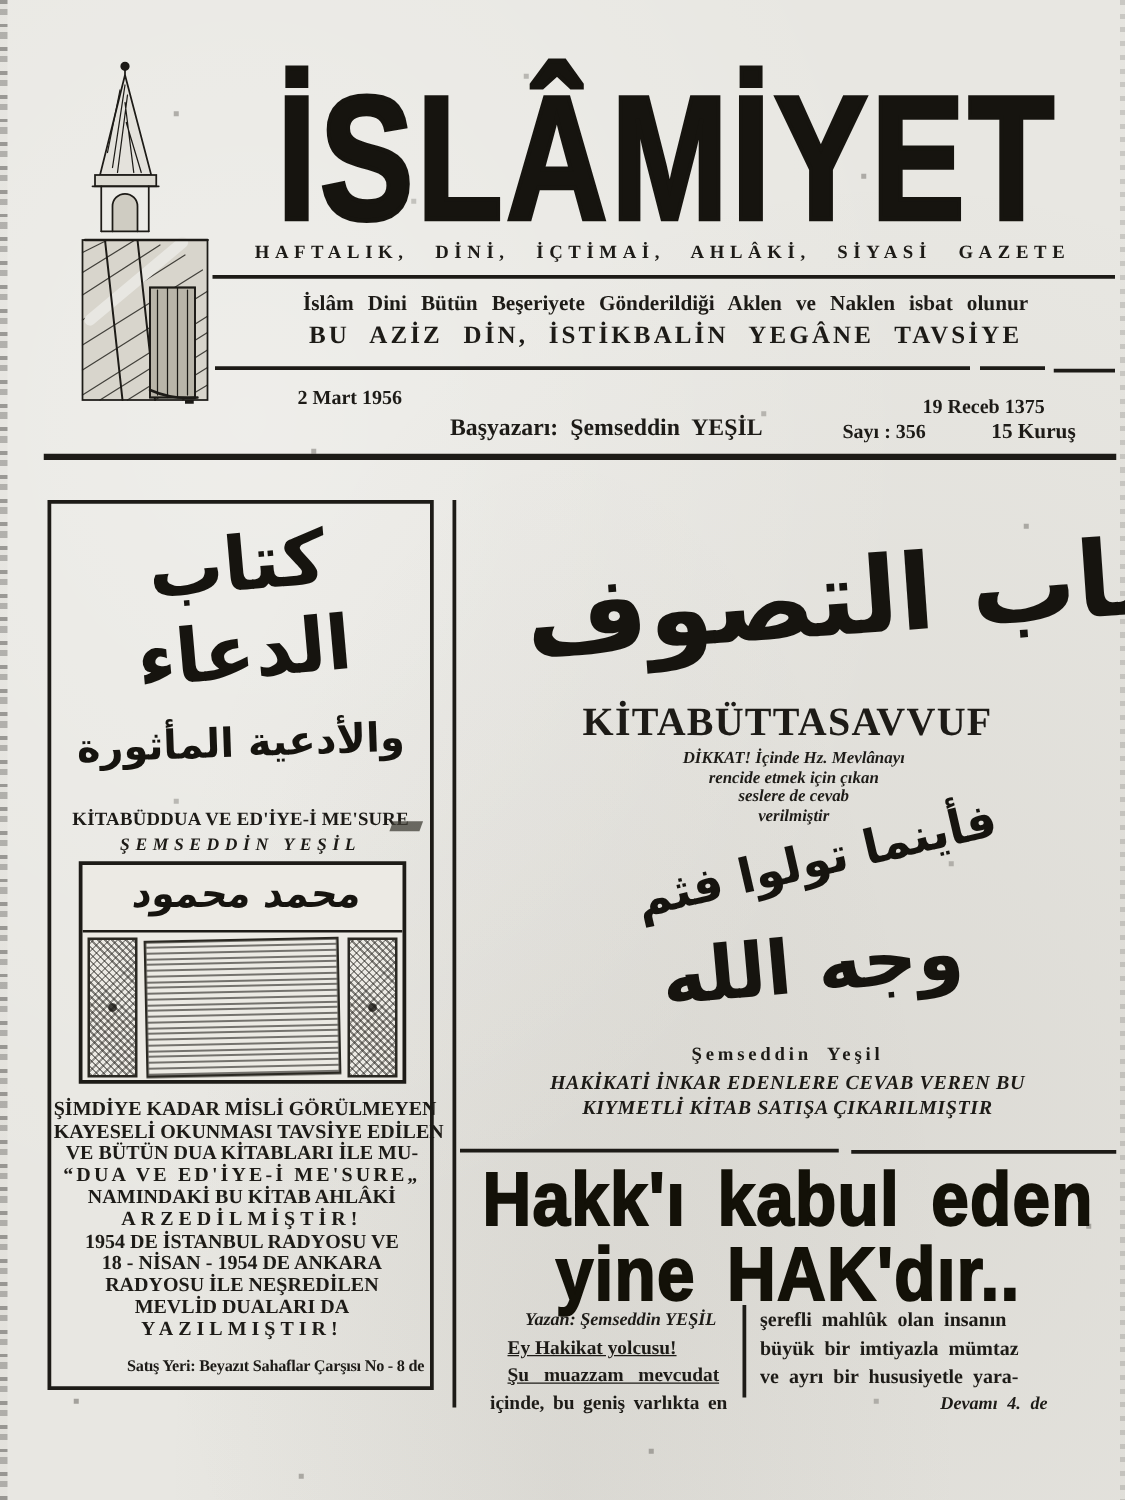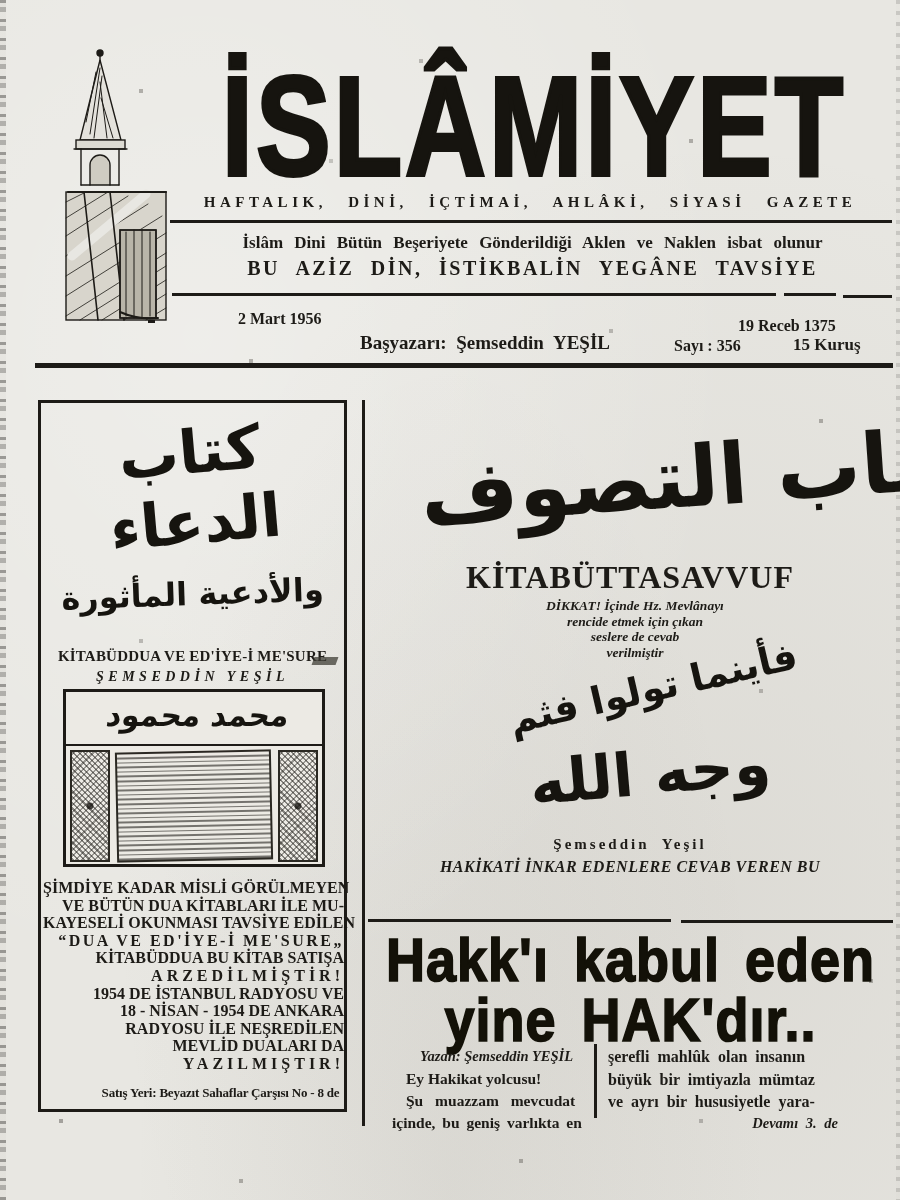--- a/index.html
+++ b/index.html
@@ -69,21 +69,21 @@
   #lb-panel-bottom{display:flex;height:112px;padding:4px;gap:4px;}
   .lb-panel-side{width:36px;border:2px solid #2a2822;
      background:
        radial-gradient(circle at 50% 50%, rgba(25,23,19,.8) 0 3px, transparent 4px),
        repeating-linear-gradient(45deg, rgba(30,28,24,.5) 0 1.5px, transparent 1.5px 4px),
        repeating-linear-gradient(-45deg, rgba(30,28,24,.4) 0 1.5px, transparent 1.5px 4.5px);}
   #lb-panel-text{flex:1;border:2px solid #2a2822;margin:1px 2px;transform:rotate(-1.2deg);
      background:repeating-linear-gradient(to bottom, transparent 0 3px, rgba(29,27,23,.58) 3px 4.6px);
      filter:blur(.3px);}
   #ad-lines{position:absolute;left:2px;top:476px;width:301px;font:bold 16px "Liberation Serif",serif;
-            line-height:17.6px;text-align:right;}
+            line-height:17.6px;text-align:center;}
   .ad-line{white-space:nowrap;}
   .ls-quote{letter-spacing:2.5px;}
   .ls-wide{letter-spacing:4px;}
   #lb-sales{position:absolute;left:0;top:682px;width:100%;font:bold 13px "Liberation Serif",serif;
             letter-spacing:-.2px;white-space:nowrap;text-align:center;padding-left:28px;}
 
   #main-divider{left:362px;top:400px;width:3px;height:726px;}
 
   
   #r-callig1{left:420px;top:396px;width:462px;height:168px;font-size:84px;line-height:168px;transform:rotate(-4deg);}
@@ -97,21 +97,21 @@
   #r-sales{left:380px;top:898px;width:500px;font:bold 15px "Liberation Serif",serif;word-spacing:3px;}
   #rule-right-a{left:368px;top:919px;width:303px;height:3px;}
   #rule-right-b{left:681px;top:920px;width:212px;height:3px;}
   .headline{left:368px;width:525px;text-align:center;font-family:"Liberation Sans",sans-serif;
             font-weight:bold;font-size:54px;letter-spacing:1px;word-spacing:9px;white-space:nowrap;
             transform:scaleY(1.12);-webkit-text-stroke:1.5px #131108;color:#131108;}
   #headline1{top:929px;}
   #headline2{top:989px;}
   #byline{left:420px;top:1048px;font:bold italic 14.5px "Liberation Serif",serif;white-space:nowrap;}
   #col1{left:392px;top:1068px;width:194px;font:bold 15.5px "Liberation Serif",serif;line-height:22px;}
-  .c1-indent{padding-left:14px;}
+  .c1-indent{padding-left:14px;text-decoration:underline;}
   .ws-loose{word-spacing:8px;}
   .ws-med{word-spacing:3px;}
   #subdivider{left:594px;top:1044px;width:3px;height:74px;}
   #col2{left:608px;top:1046px;width:285px;font:bold 16px "Liberation Serif",serif;line-height:22.5px;word-spacing:4px;}
   #continuation{font:bold italic 14.5px "Liberation Serif",serif;text-align:right;padding-right:55px;padding-top:1px;}
 </style>
 </head>
 <body>
 
 <div id="page">
@@ -175,24 +175,24 @@
         <span class="arabic">محمد محمود احمد حامد</span>
       </div>
       <div id="lb-panel-bottom">
         <div class="lb-panel-side"></div>
         <div id="lb-panel-text"></div>
         <div class="lb-panel-side"></div>
       </div>
     </div>
     <div id="ad-lines">
       <div class="ad-line">ŞİMDİYE KADAR MİSLİ GÖRÜLMEYEN</div>
+      <div class="ad-line">KAYESELİ OKUNMASI TAVSİYE EDİLEN</div>
       <div class="ad-line">VE BÜTÜN DUA KİTABLARI İLE MU-</div>
-      <div class="ad-line">KAYESELİ OKUNMASI TAVSİYE EDİLEN</div>
       <div class="ad-line ls-quote">“DUA VE ED'İYE-İ ME'SURE„</div>
-      <div class="ad-line">KİTABÜDDUA BU KİTAB SATIŞA</div>
+      <div class="ad-line">NAMINDAKİ BU KİTAB AHLÂKİ</div>
       <div class="ad-line ls-wide">ARZEDİLMİŞTİR!</div>
       <div class="ad-line">1954 DE İSTANBUL RADYOSU VE</div>
       <div class="ad-line">18 - NİSAN - 1954 DE ANKARA</div>
       <div class="ad-line">RADYOSU İLE NEŞREDİLEN</div>
       <div class="ad-line">MEVLİD DUALARI DA</div>
       <div class="ad-line ls-wide">YAZILMIŞTIR!</div>
     </div>
     <div id="lb-sales">Satış Yeri: Beyazıt Sahaflar Çarşısı No - 8 de</div>
   </div>
 
@@ -203,32 +203,33 @@
   <div class="abs ctr" id="r-notice">
     <div>DİKKAT! İçinde Hz. Mevlânayı</div>
     <div>rencide etmek için çıkan</div>
     <div>seslere de cevab</div>
     <div>verilmiştir</div>
   </div>
   <div class="abs arabic ctr nw" id="r-verse1">فأينما تولوا فثم</div>
   <div class="abs arabic ctr nw" id="r-verse2">وجه الله</div>
   <div class="abs ctr nw" id="r-author">Şemseddin Yeşil</div>
   <div class="abs ctr nw" id="r-promo1">HAKİKATİ İNKAR EDENLERE CEVAB VEREN BU</div>
+  <div class="abs ctr nw" id="r-promo2">KIYMETLİ KİTAB SATIŞA ÇIKARILMIŞTIR</div>
   <div class="rule" id="rule-right-a"></div>
   <div class="rule" id="rule-right-b"></div>
 
   <div class="abs headline" id="headline1">Hakk'ı kabul eden</div>
   <div class="abs headline" id="headline2">yine HAK'dır..</div>
   <div class="abs" id="byline">Yazan: Şemseddin YEŞİL</div>
   <div class="abs" id="col1">
     <div class="c1-indent">Ey Hakikat yolcusu!</div>
     <div class="c1-indent ws-loose">Şu  muazzam   mevcudat</div>
     <div class="ws-med">içinde, bu geniş varlıkta  en</div>
   </div>
   <div class="rule" id="subdivider"></div>
   <div class="abs" id="col2">
     <div>şerefli mahlûk olan  insanın</div>
     <div>büyük bir imtiyazla  mümtaz</div>
     <div>ve ayrı bir hususiyetle yara-</div>
-    <div id="continuation">Devamı 3. de</div>
+    <div id="continuation">Devamı 4. de</div>
   </div>
 
 </div>
 
 </body></html>

